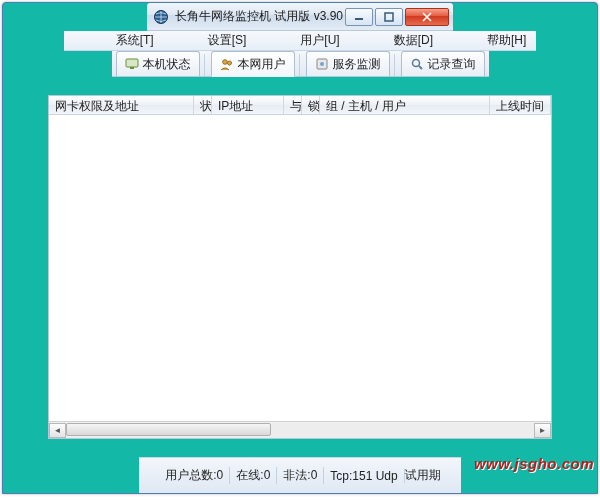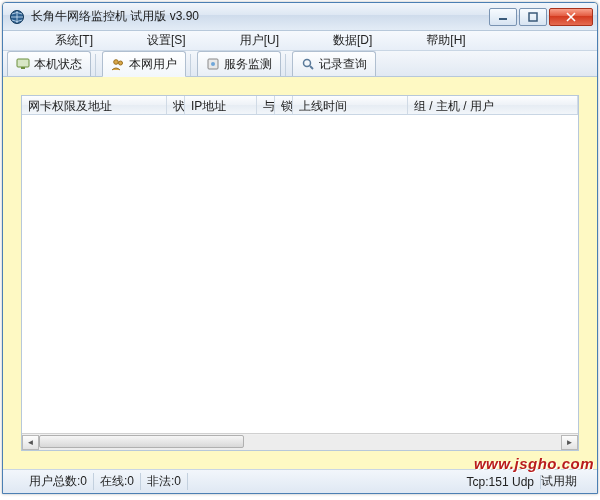--- a/index.html
+++ b/index.html
@@ -1,19 +1,19 @@
 <!DOCTYPE html>
 <html><head>
 <meta charset="utf-8">
 <style>
 * { margin:0; padding:0; box-sizing:border-box; font-family:"Microsoft YaHei","SimSun",Tahoma,sans-serif; }
 body { background:#fff; width:600px; height:500px; overflow:hidden; position:relative; }
 
 
-.window { width:596px; height:492px; margin:2px; border:1px solid #4b7fb3; border-radius:4px 4px 0 0; background:#fef9c3; box-shadow:0 0 3px rgba(0,0,0,.3); display:flex; flex-direction:column; }
+.window { width:596px; height:492px; margin:2px; border:1px solid #4b7fb3; border-radius:4px 4px 0 0; background:#14b8a6; box-shadow:0 0 3px rgba(0,0,0,.3); display:flex; flex-direction:column;align-items:center; }
 .titlebar { height:28px; background:linear-gradient(#f2f6fb,#dde7f3 45%,#cfdcec 46%,#e3ecf6); display:flex; align-items:center; border-bottom:1px solid #b7c8da; border-radius:3px 3px 0 0; }
 .titlebar .app-icon { width:16px; height:16px; margin:0 6px; }
 .titlebar .title { font-size:12px; color:#1a1a1a; flex:1; white-space:nowrap; overflow:hidden; }
 .winbtns { display:flex; margin-right:4px; }
 .winbtn { width:28px; height:18px; margin-left:2px; border:1px solid #7a94b3; border-radius:2px; display:flex; align-items:center; justify-content:center; font-size:10px; background:linear-gradient(#f7fbff,#d7e4f2); cursor:default; }
 .winbtn.close { width:44px; background:linear-gradient(#f9a08a,#e2593f 45%,#d33b20 46%,#e56b51); border-color:#a8321c; color:#fff; }
 
 
 .menubar { height:20px; background:linear-gradient(#f6f9fd,#e7eef7); border-bottom:1px solid #c9d6e4; display:flex; align-items:center; padding:0 4px; font-size:12px; color:#222; }
 .menubar span { padding:1px 6px; cursor:default;margin-left:42px; }
@@ -29,21 +29,21 @@
 .content { flex:1; margin:18px; background:#fff; border:1px solid #b7c8da; display:flex; flex-direction:column; }
 .colheader { height:19px; background:linear-gradient(#fdfeff,#eef2f7 48%,#e6ecf3 50%,#f2f6fa); border-bottom:1px solid #c9d6e4; display:flex; font-size:12px; color:#222; }
 .colheader .col { border-right:1px solid #d0dae5; padding:2px 6px; white-space:nowrap; overflow:hidden; }
 .listbody { flex:1; background:#fff; }
 .hscroll { height:17px; background:#f0f0f0; border-top:1px solid #d0d0d0; display:flex; align-items:center; }
 .hscroll .btn { width:17px; height:15px; background:linear-gradient(#fdfdfd,#e3e3e3); border:1px solid #b8b8b8; display:flex; align-items:center; justify-content:center; font-size:8px; color:#555; }
 .hscroll .track { flex:1; height:15px; background:#ededed; position:relative; }
 .hscroll .thumb { position:absolute; left:0; width:205px; height:13px; top:0; background:linear-gradient(#f6f6f6,#d8d8d8); border:1px solid #b0b0b0; border-radius:2px; }
 
 
-.statusbar { height:24px; background:linear-gradient(#f2f6fb,#dfe8f3); border-top:1px solid #c9d6e4; display:flex; align-items:center; font-size:12px; color:#222; padding:0 20px; }
+.statusbar { height:36px; background:linear-gradient(#f2f6fb,#dfe8f3); border-top:1px solid #c9d6e4; display:flex; align-items:center; font-size:12px; color:#222; padding:0 20px; }
 .statusbar .cell { padding:0 6px; border-right:1px solid #c3d0de; }
 .statusbar .spacer { flex:1; }
 
 
 .watermark { position:absolute; right:6px; bottom:28px; pointer-events:none; font-weight:bold; font-style:italic; font-family:Arial,sans-serif; }
 .watermark .cn { font-size:30px; color:#36a836; text-shadow:1px 1px 0 #fff, 2px 2px 2px #2a7a2a; letter-spacing:1px; }
 .watermark .url { font-size:15px; color:#b91c1c; text-shadow:1px 1px 0 #fff; margin-top:-2px; letter-spacing:0.5px; }
 
 svg { display:block; }
 </style>
@@ -130,22 +130,22 @@
     </div>
   </div>
 
   <div class="content">
     <div class="colheader">
       <div class="col" style="width:145px">网卡权限及地址</div>
       <div class="col" style="width:18px">状</div>
       <div class="col" style="width:72px">IP地址</div>
       <div class="col" style="width:18px">与</div>
       <div class="col" style="width:18px">锁</div>
+      <div class="col" style="width:170px">组 / 主机 / 用户</div>
       <div class="col" style="flex:1">上线时间</div>
-      <div class="col" style="width:170px">组 / 主机 / 用户</div>
     </div>
     <div class="listbody"></div>
     <div class="hscroll">
       <div class="btn">◄</div>
       <div class="track">
         <div class="thumb"></div>
       </div>
       <div class="btn">►</div>
     </div>
   </div>

